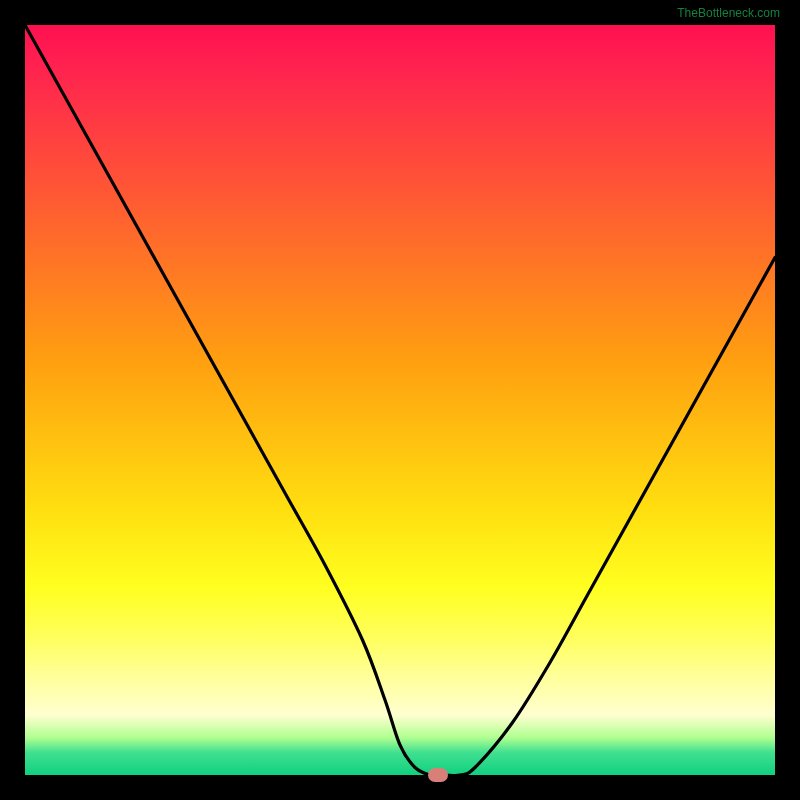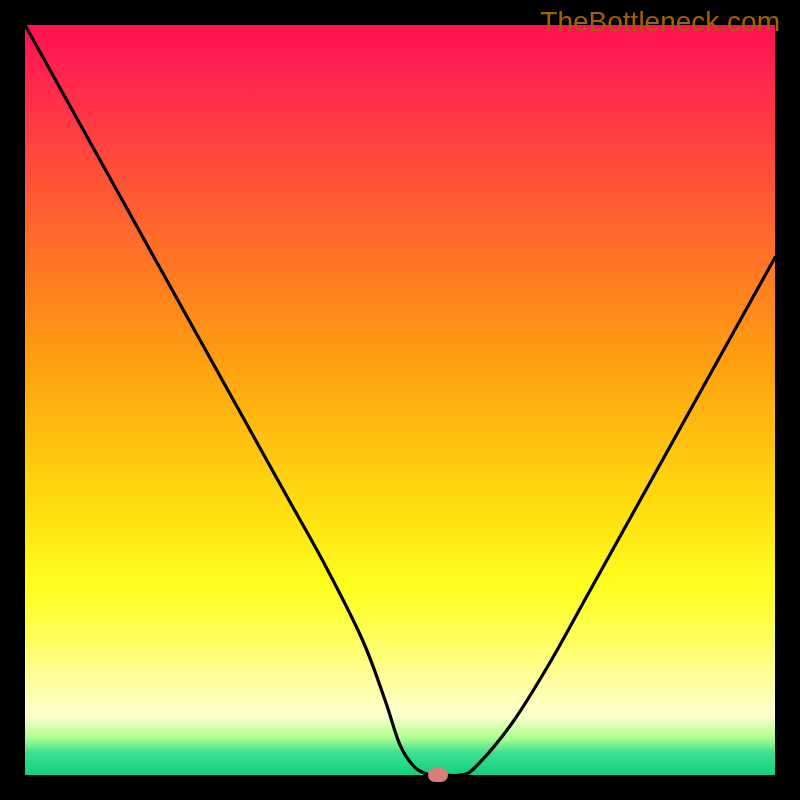--- a/index.html
+++ b/index.html
@@ -8,22 +8,22 @@
     width: 800px;
     height: 800px;
     background: #000;
     position: relative;
     font-family: Arial, sans-serif;
   }
   .watermark {
     position: absolute;
     top: 6px;
     right: 20px;
-    color: #a16207;
-    font-size: 28px;
+    color: #15803d;
+    font-size: 12px;
     font-weight: 500;
     z-index: 10;
   }
   .plot-area {
     position: absolute;
     left: 25px;
     top: 25px;
     width: 750px;
     height: 750px;
   }

